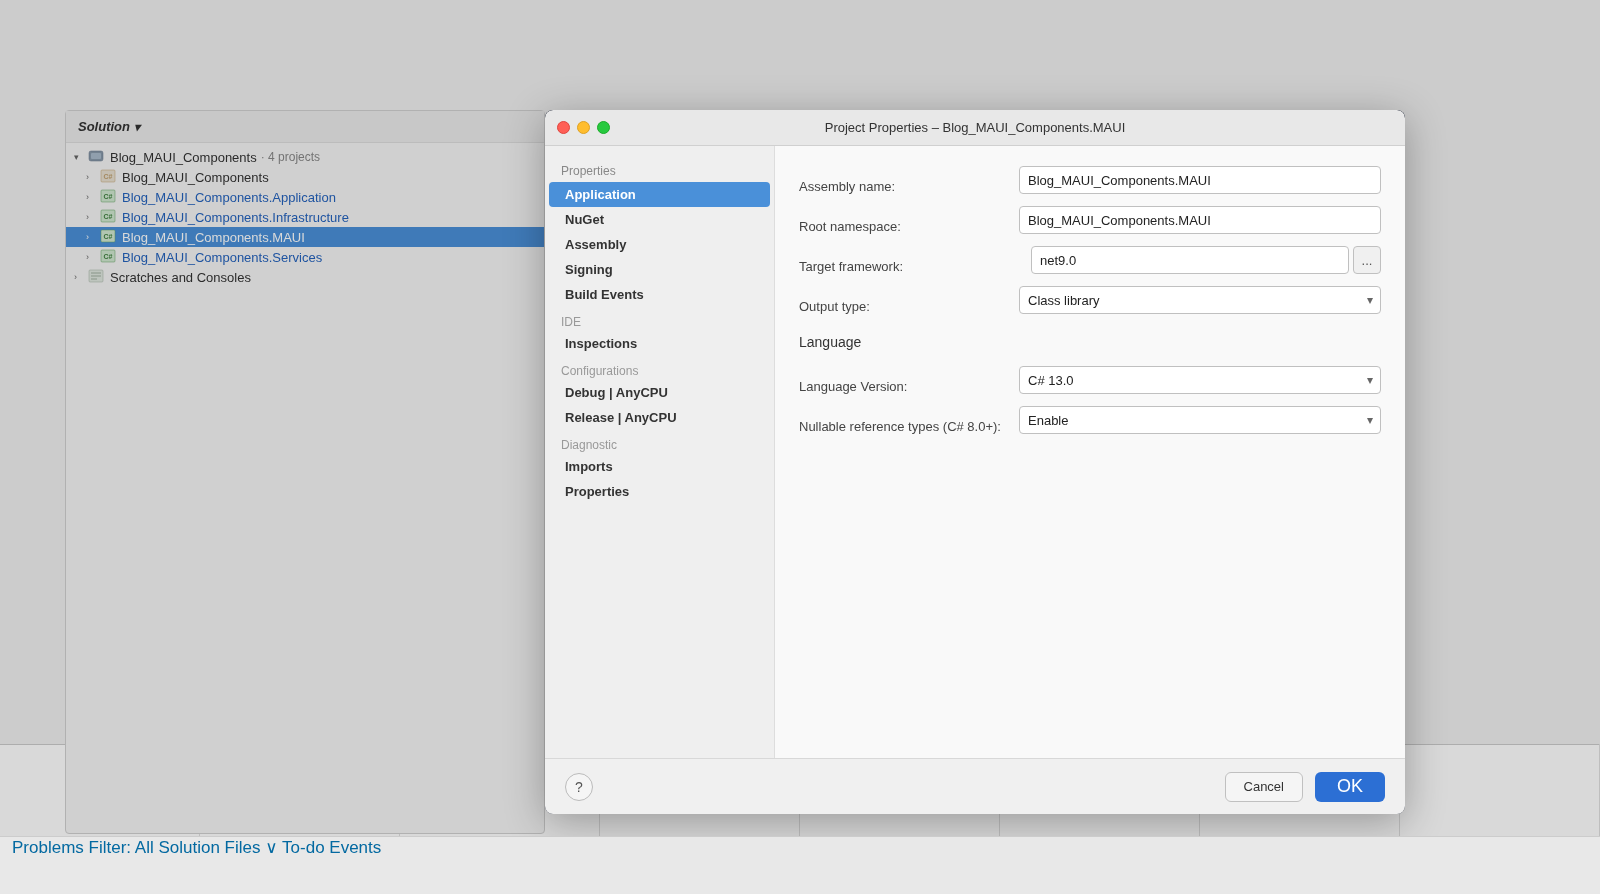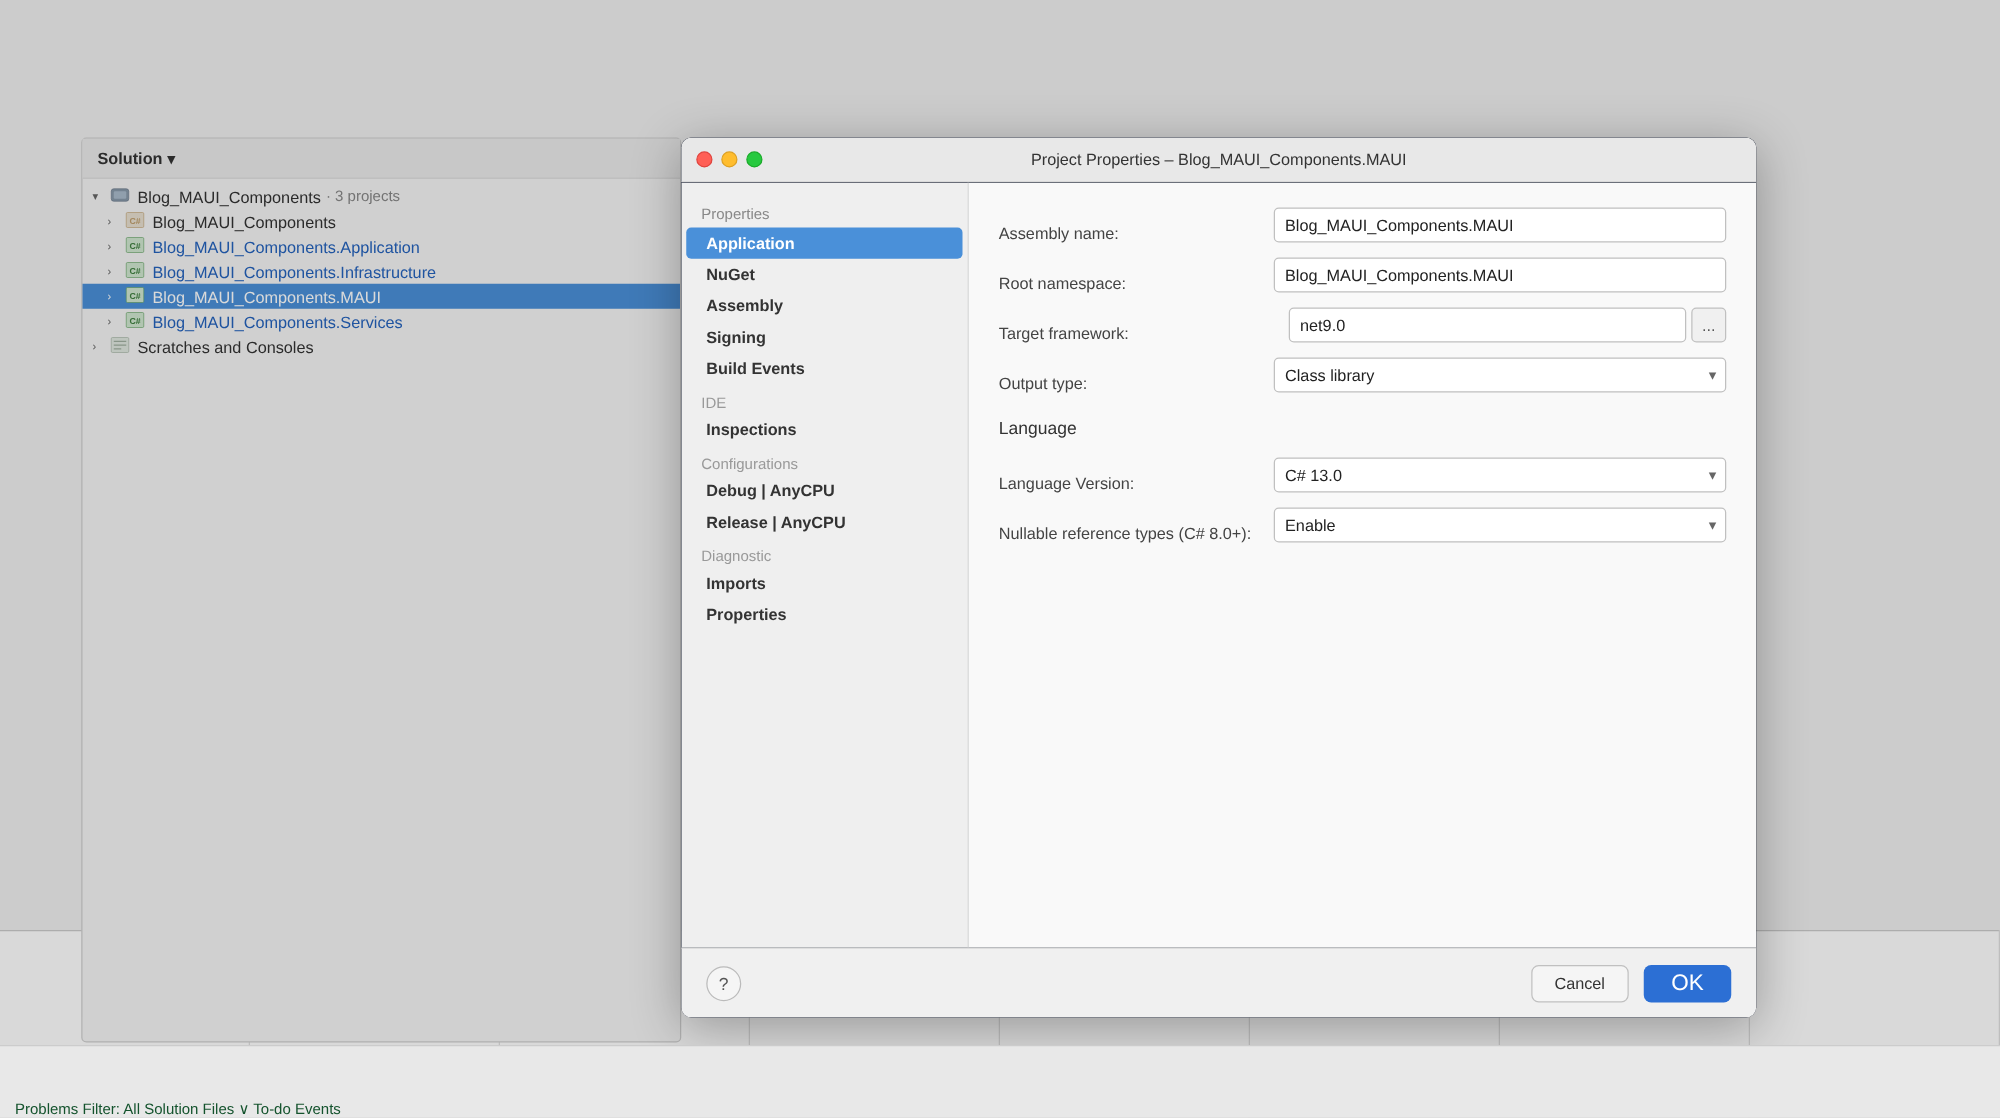--- a/index.html
+++ b/index.html
@@ -34,20 +34,21 @@
 
     .solution-header {
       padding: 8px 12px;
       font-weight: 600;
       color: #333;
       display: flex;
       align-items: center;
       gap: 4px;
       border-bottom: 1px solid #ddd;
       background: #ececec;
+      font-style: italic;
     }
 
     .tree-area {
       padding: 4px 0;
     }
 
     .tree-item {
       display: flex;
       align-items: center;
       padding: 2px 8px;
@@ -100,24 +101,24 @@
     
     .bottom-bar {
       position: absolute;
       bottom: 0;
       left: 0;
       right: 0;
       height: 58px;
       background: #e8e8e8;
       border-top: 1px solid #ccc;
       display: flex;
-      align-items: flex-end;
+      align-items: flex-start;
       padding: 0 12px;
-      font-size: 12px;
-      color: #14532d;
+      font-size: 17px;
+      color: #0369a1;
     }
 
     
     .modal-overlay {
       position: absolute;
       top: 0; left: 0; right: 0; bottom: 0;
       background: rgba(0,0,0,0.15);
     }
 
     
@@ -419,21 +420,21 @@
 
     <div class="tree-item">
       <span class="arrow">▾</span>
       <span class="icon">
         <svg width="16" height="14" viewBox="0 0 16 14">
             <rect x="1" y="2" width="14" height="10" rx="2" fill="#8899aa" stroke="#667788" stroke-width="0.5"></rect>
             <rect x="3" y="4" width="10" height="6" rx="1" fill="#aabbcc"></rect>
           </svg>
       </span>
       <span class="label">Blog_MAUI_Components</span>
-      <span class="badge">· 3 projects</span>
+      <span class="badge">· 4 projects</span>
     </div>
 
     <div class="tree-item indent-1">
       <span class="arrow">›</span>
       <span class="icon">
         <svg width="16" height="14" viewBox="0 0 16 14">
             <rect x="1" y="1" width="14" height="12" rx="1" fill="#e8e0d0" stroke="#c0a070" stroke-width="0.5"></rect>
             <text x="8" y="10" text-anchor="middle" font-size="7" fill="#c0a070" font-weight="bold">C#</text>
           </svg>
       </span>

